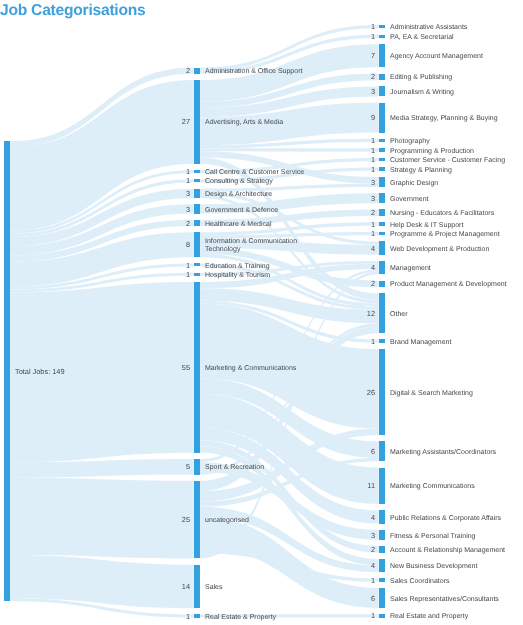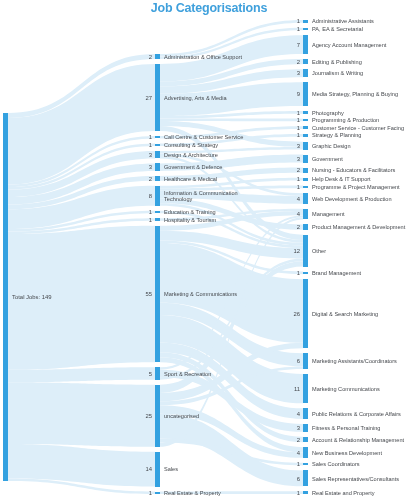--- a/index.html
+++ b/index.html
@@ -13,21 +13,21 @@
     height: 500px;
     background: #ffffff;
     font-family: "Liberation Sans", sans-serif;
     overflow: hidden;
   }
   #chart-title {
     position: absolute;
     top: 1px;
     left: 0;
     width: 418px;
-    text-align: center;
+    text-align: left;
     font-size: 12.5px;
     font-weight: bold;
     color: #3fa0dc;
     letter-spacing: -0.2px;
     font-family: "Liberation Sans", sans-serif;
   }
   svg#sankey {
     position: absolute;
     top: 0;
     left: 0;

